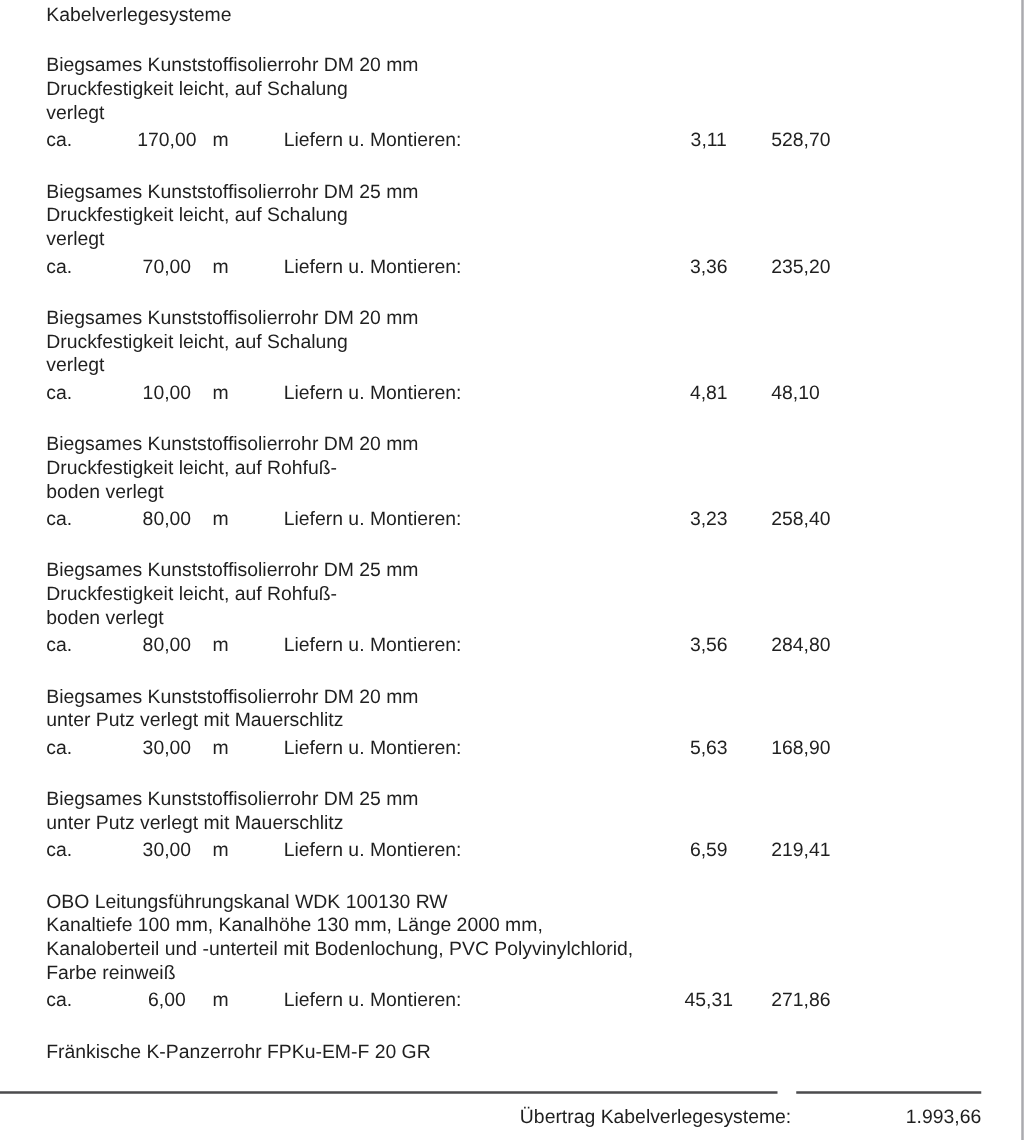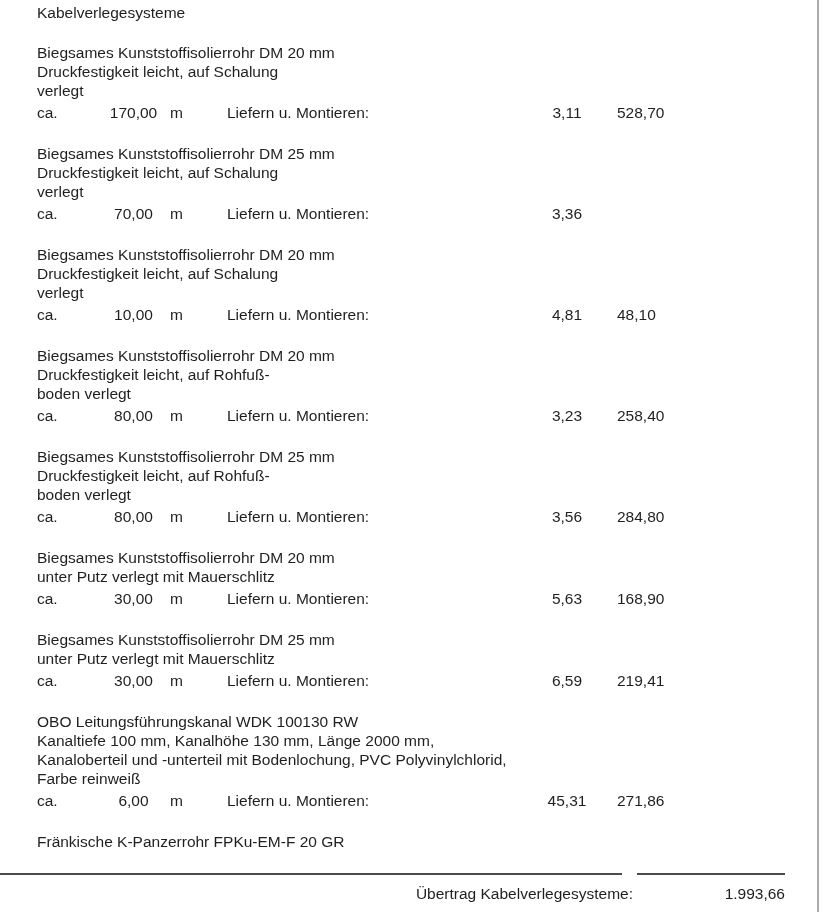--- a/index.html
+++ b/index.html
@@ -98,20 +98,21 @@
         <div>Biegsames Kunststoffisolierrohr DM 25 mm</div>
         <div>Druckfestigkeit leicht, auf Schalung</div>
         <div>verlegt</div>
       </div>
       <div class="row">
         <span class="c-ca">ca.</span>
         <span class="c-qty">70,00</span>
         <span class="c-unit">m</span>
         <span class="c-svc">Liefern u. Montieren:</span>
         <span class="c-up">3,36</span>
+        <span class="c-total">235,20</span>
       </div>
     </div>
 
     <div class="item">
       <div class="desc">
         <div>Biegsames Kunststoffisolierrohr DM 20 mm</div>
         <div>Druckfestigkeit leicht, auf Schalung</div>
         <div>verlegt</div>
       </div>
       <div class="row">

